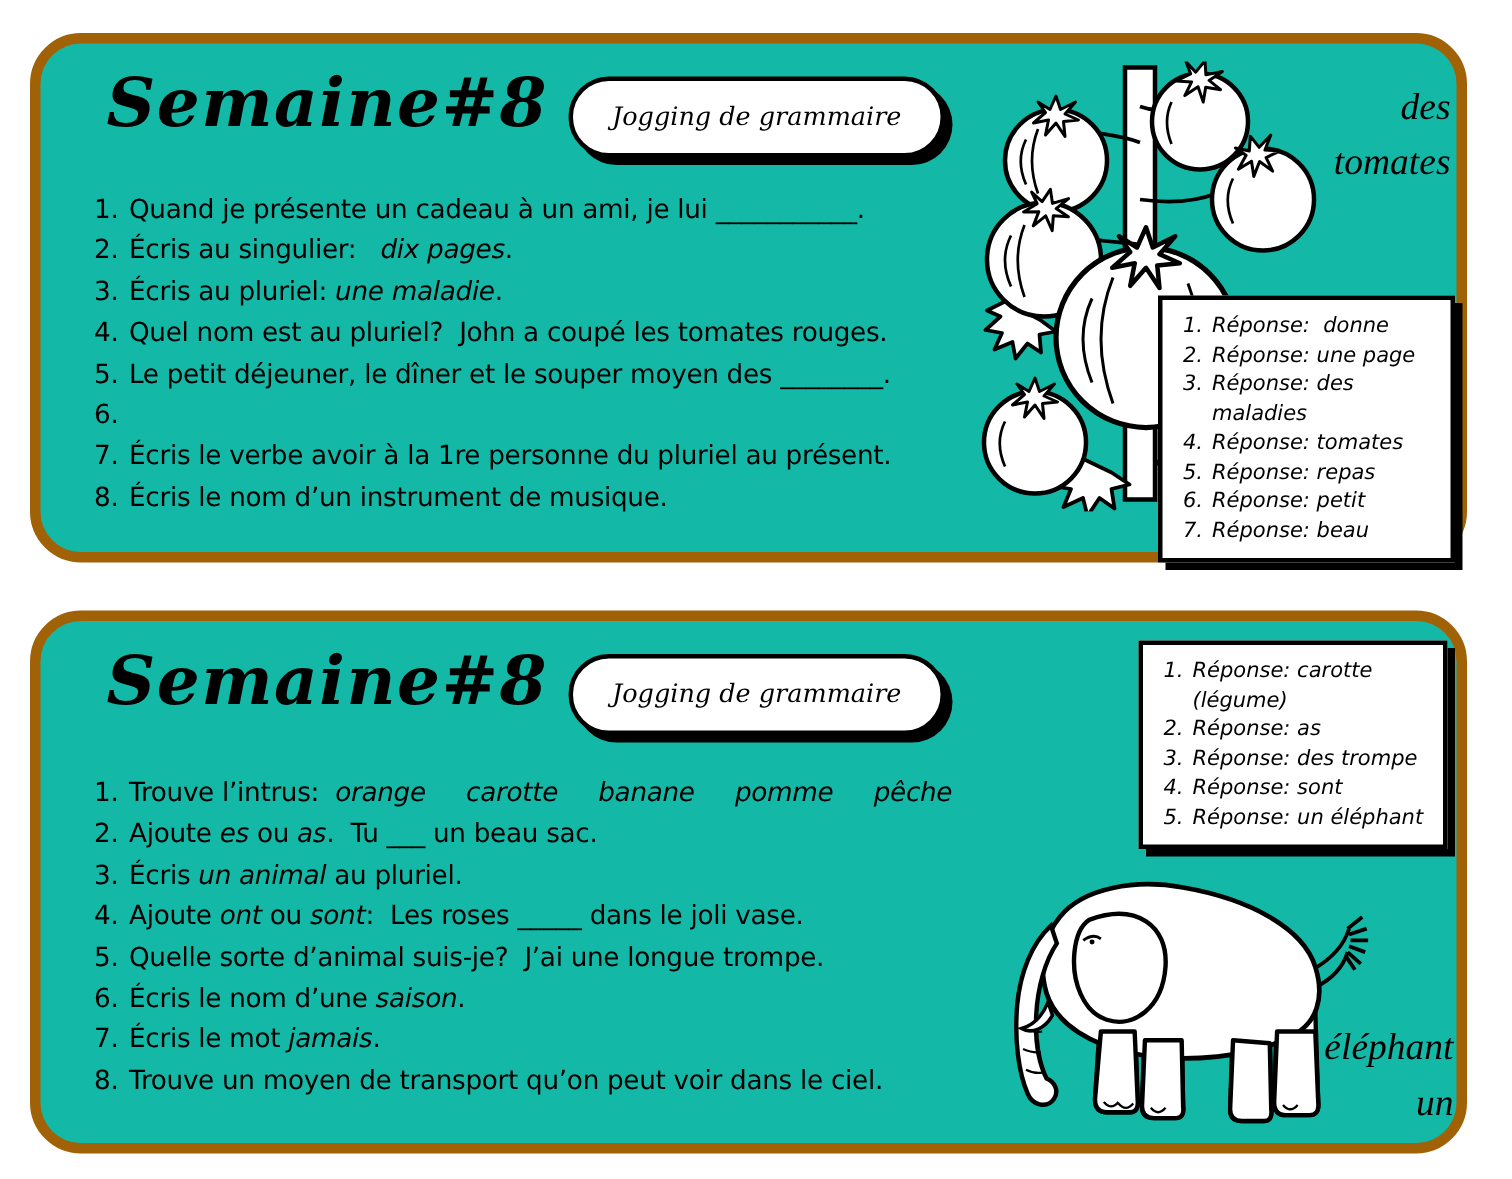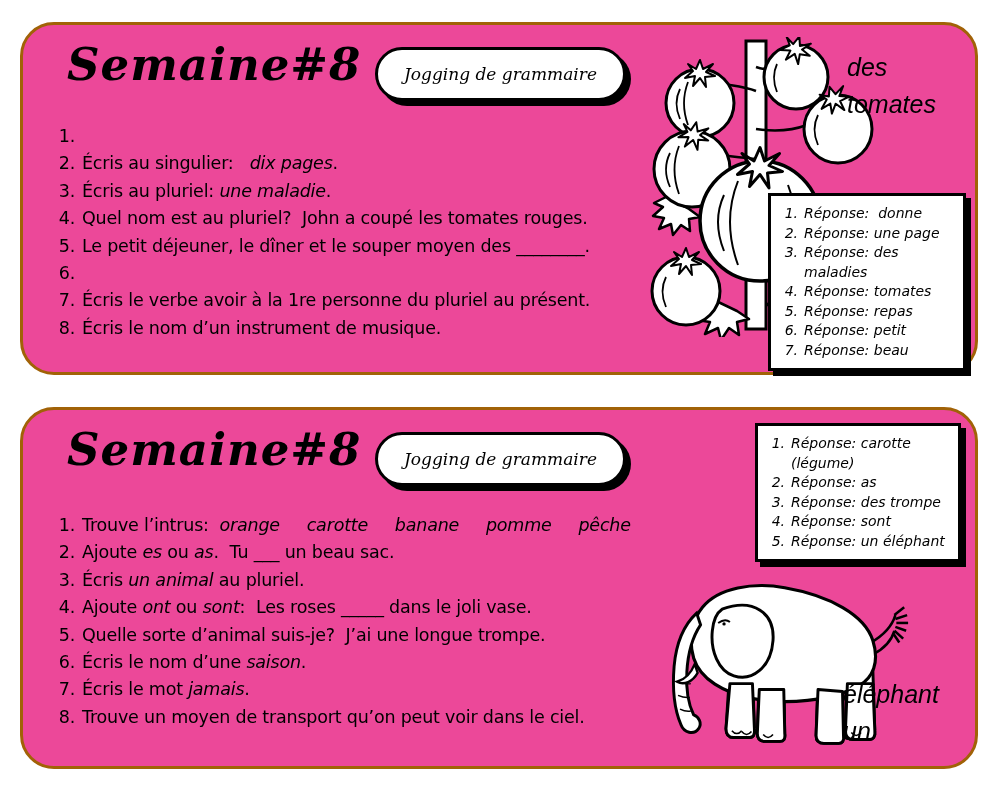--- a/index.html
+++ b/index.html
@@ -1,22 +1,22 @@
 <!DOCTYPE html>
 <html><head>
 <meta charset="utf-8">
 <style>
   html,body{margin:0;padding:0;}
   body{
     width:1008px;height:786px;position:relative;background:#ffffff;color:#000;
     font-family:"DejaVu Sans",sans-serif;overflow:hidden;
   }
   .panel{
-    position:absolute;left:20px;width:958px;background:#ec4899;
-    border:3px solid #a16207;border-radius:34px;box-sizing:border-box;
+    position:absolute;left:20px;width:958px;background:#14b8a6;
+    border:7px solid #a16207;border-radius:34px;box-sizing:border-box;
   }
   .panel-1{top:22px;height:353px;}
   .panel-2{top:407px;height:362px;}
 
   .title{
     position:absolute;left:44px;top:12px;margin:0;
     font-family:"DejaVu Serif",serif;font-style:italic;font-weight:600;
     font-size:45px;letter-spacing:1px;line-height:56px;
   }
   .badge{
@@ -38,22 +38,22 @@
     padding:8px 6px 8px 8px;font-style:italic;font-size:14px;line-height:19.5px;
     box-sizing:border-box;
   }
   .ans-1{left:745px;top:168px;width:198px;}
   .ans-2{left:732px;top:13px;width:206px;}
   .arow{display:flex;}
   .anum{flex:0 0 19px;width:19px;text-align:right;margin-right:6px;}
   .atext{white-space:pre-wrap;}
 
   .caption{
-    position:absolute;font-family:Liberation Sans, sans-serif;font-style:italic;
-    font-size:25px;line-height:37px;text-align:left;
+    position:absolute;font-family:Liberation Serif, serif;font-style:italic;
+    font-size:25px;line-height:37px;text-align:right;
   }
   .cap-tomato{right:4px;top:24px;width:124px;}
   .cap-elephant{right:2px;top:266px;width:130px;}
 
   .illus{position:absolute;}
   .illus-tomato{left:625px;top:12px;width:228px;height:300px;}
   .illus-elephant{left:612px;top:164px;width:276px;height:186px;}
   .illus svg{display:block;width:100%;height:100%;}
 </style>
 </head>
@@ -61,20 +61,21 @@
 
 <section class="panel panel-1">
   <h1 class="title">Semaine#8</h1>
   <div class="badge">
     <span>Jogging de grammaire</span>
   </div>
 
   <ol class="questions">
       <li>
         <span class="qnum">1.</span>
+        <span class="qtext"><span>Quand je présente un cadeau à un ami, je lui ___________.</span></span>
       </li>
       <li>
         <span class="qnum">2.</span>
         <span class="qtext"><span>Écris au singulier:   </span><span class="it">dix pages</span><span>.</span></span>
       </li>
       <li>
         <span class="qnum">3.</span>
         <span class="qtext"><span>Écris au pluriel: </span><span class="it">une maladie</span><span>.</span></span>
       </li>
       <li>

